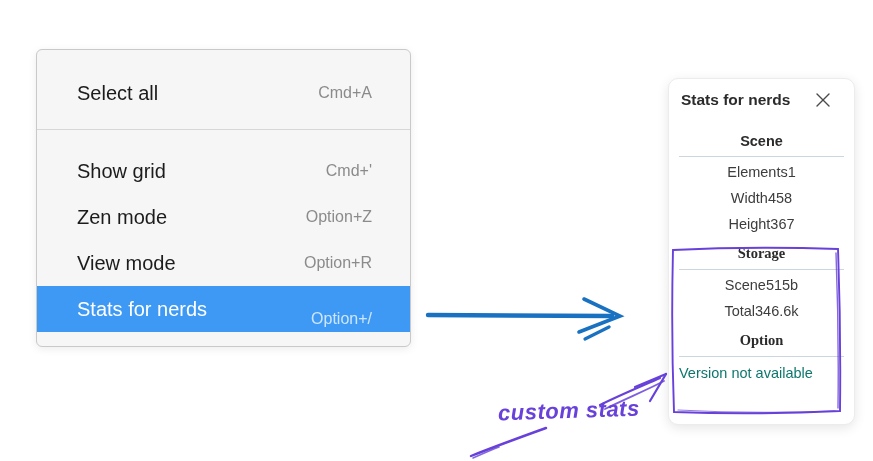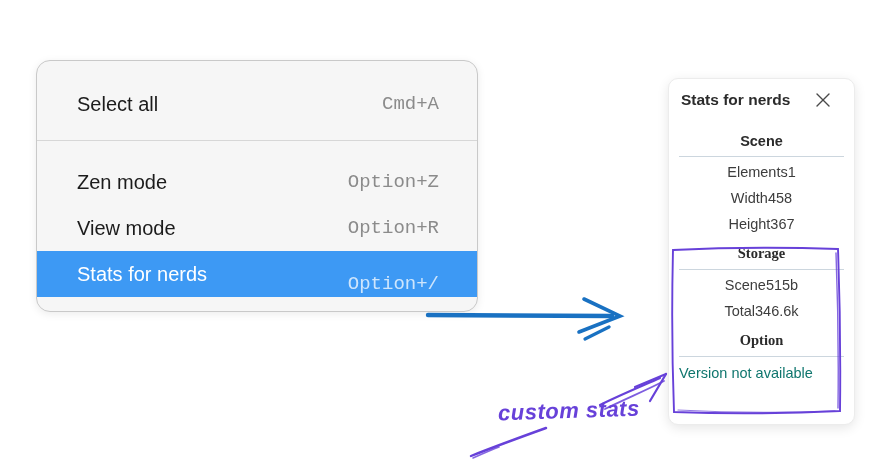--- a/index.html
+++ b/index.html
@@ -12,42 +12,41 @@
   body{
     position:relative;
     background:#ffffff;
     font-family:"Liberation Sans", sans-serif;
     overflow:hidden;
   }
 
   
   .context-menu{
     position:absolute;
-    left:36px; top:60px;
-    width:442px;
+    left:36px; top:49px;
+    width:375px;
     background:#f6f6f6;
     border:1px solid #c9c9c9;
-    border-radius:14px;
+    border-radius:6px;
     padding:20px 0 14px;
     box-shadow:0 2px 8px rgba(0,0,0,0.08);
   }
   .menu-item{
     height:46px;
     display:flex;
     align-items:center;
     justify-content:space-between;
     padding:0 38px 0 40px;
     font-size:20px;
     color:#1c1c1c;
     cursor:default;
   }
   .menu-item .shortcut{
     color:#8b8b8b;
-    font-size:19px;
-    font-family:Liberation Mono, monospace;
+    font-size:16px;
   }
   .menu-item.highlighted{
     background:var(--highlight);
     color:#ffffff;
   }
   .menu-item.highlighted .shortcut{
     color:rgba(255,255,255,0.75);
     margin-top:20px;
   }
   .menu-divider{
@@ -134,20 +133,24 @@
 </style>
 </head>
 <body>
 
 <div class="context-menu">
   <div class="menu-item">
     <span>Select all</span>
     <span class="shortcut">Cmd+A</span>
   </div>
   <hr class="menu-divider">
+  <div class="menu-item">
+    <span>Show grid</span>
+    <span class="shortcut">Cmd+'</span>
+  </div>
   <div class="menu-item">
     <span>Zen mode</span>
     <span class="shortcut">Option+Z</span>
   </div>
   <div class="menu-item">
     <span>View mode</span>
     <span class="shortcut">Option+R</span>
   </div>
   <div class="menu-item highlighted">
     <span>Stats for nerds</span>

